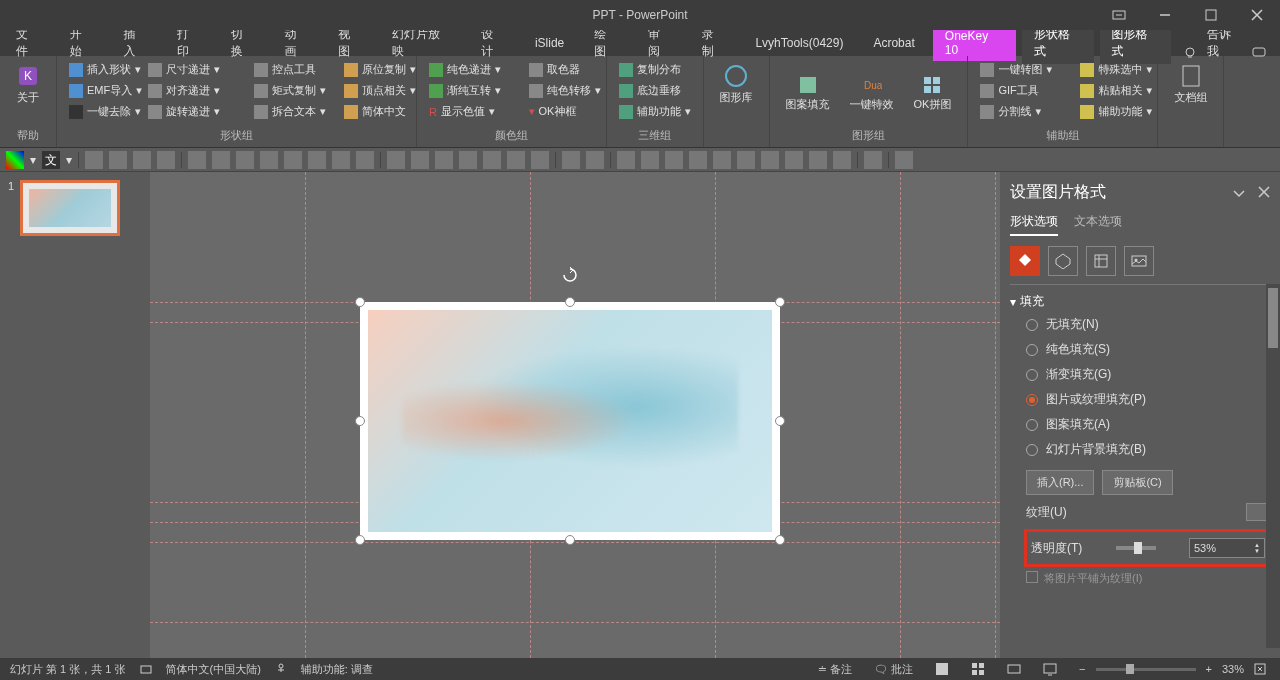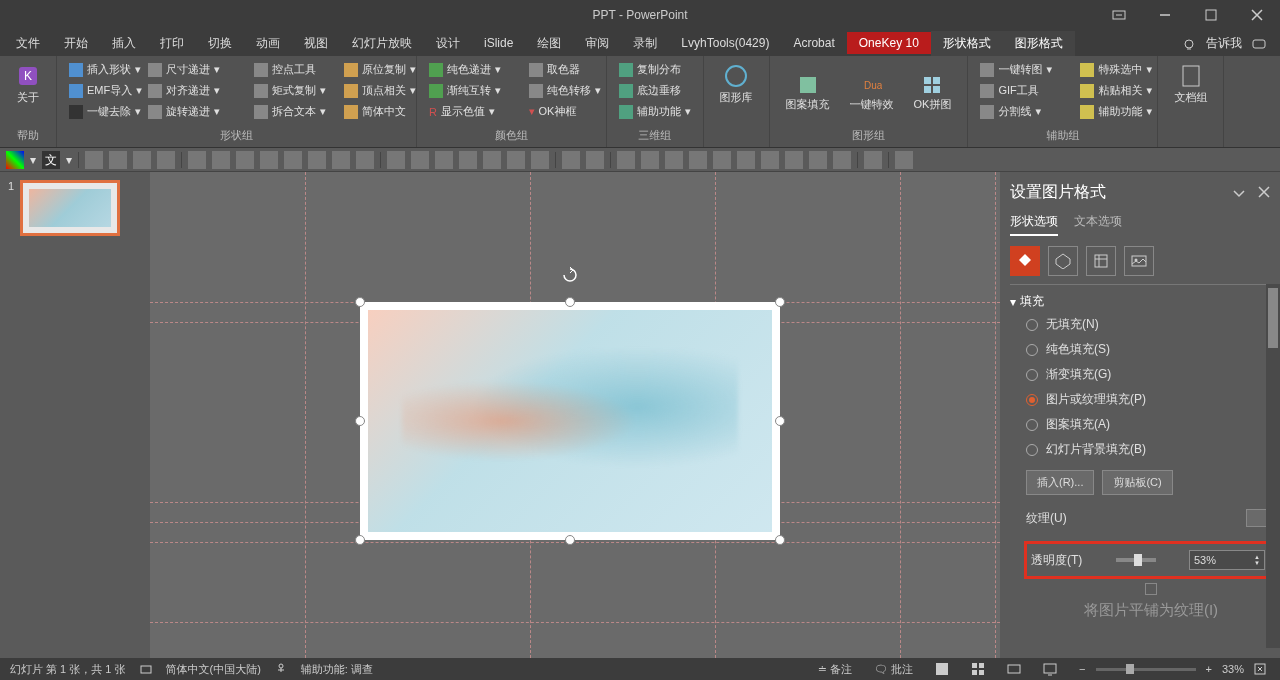--- a/index.html
+++ b/index.html
@@ -1,23 +1,23 @@
 <!DOCTYPE html>
 <html><head>
 <meta charset="utf-8">
 <style>
 *{margin:0;padding:0;box-sizing:border-box;font-family:"Microsoft YaHei",sans-serif;}
 body{background:#4a4a4a;color:#e0e0e0;width:1280px;height:680px;overflow:hidden;font-size:12px;}
 .titlebar{height:30px;background:#3c3c3c;display:flex;align-items:center;justify-content:center;position:relative;}
 .titlebar .title{color:#ccc;font-size:12px;}
 .titlebar .wincontrols{position:absolute;right:0;display:flex;}
 .titlebar .wincontrols div{width:46px;height:30px;display:flex;align-items:center;justify-content:center;cursor:pointer;}
-.menubar{height:26px;background:#3c3c3c;display:flex;align-items:center;padding:0 4px;}
+.menubar{height:26px;background:#3c3c3c;display:flex;align-items:center;padding:0 4px;gap:6px;}
 .menubar .tab{padding:4px 12px;color:#ddd;cursor:pointer;font-size:12px;}
-.menubar .tab.active{background:#b91c1c;}
+.menubar .tab.active{background:#d946ef;}
 .menubar .tab.colored{color:#fff;}
 .menubar .spacer{flex:1;}
 .menubar .right{display:flex;align-items:flex-end;gap:10px;padding-right:10px;}
 .ribbon{height:92px;background:#525252;display:flex;border-bottom:1px solid #333;}
 .ribbon .group{border-right:1px solid #444;padding:4px 8px;display:flex;flex-direction:column;}
 .ribbon .group .label{text-align:center;color:#bbb;font-size:11px;margin-top:auto;padding-top:2px;}
 .ribbon .group .items{display:flex;gap:4px;flex:1;}
 .ribbon .bigbtn{display:flex;flex-direction:column;align-items:center;justify-content:center;padding:4px 8px;cursor:pointer;font-size:11px;gap:2px;}
 .ribbon .col{display:flex;flex-direction:column;gap:2px;}
 .ribbon .smallbtn{display:flex;align-items:center;gap:4px;padding:2px 4px;cursor:pointer;font-size:11px;white-space:nowrap;}
@@ -56,27 +56,27 @@
 .sidepanel .section{border-top:1px solid #777;padding:8px 0;}
 .sidepanel .section .shead{display:flex;align-items:center;gap:4px;font-size:12px;color:#fff;cursor:pointer;}
 .sidepanel .radios{padding:6px 0 6px 16px;display:flex;flex-direction:column;gap:8px;}
 .sidepanel .radio{display:flex;align-items:center;gap:8px;cursor:pointer;font-size:12px;}
 .sidepanel .radio .dot{width:12px;height:12px;border:1px solid #aaa;border-radius:50%;position:relative;}
 .sidepanel .radio.sel .dot{border-color:#e06030;}
 .sidepanel .radio.sel .dot::after{content:"";position:absolute;inset:2px;background:#e06030;border-radius:50%;}
 .sidepanel .subsec{padding-left:16px;font-size:12px;}
 .sidepanel .btnrow{display:flex;gap:8px;margin:6px 0;}
 .sidepanel .btn{background:#6a6a6a;border:1px solid #888;padding:4px 10px;cursor:pointer;font-size:11px;color:#ddd;}
-.sidepanel .field{display:flex;align-items:center;gap:8px;margin:14px 0;justify-content:space-between;padding-right:6px;}
+.sidepanel .field{display:flex;align-items:center;gap:8px;margin:8px 0;justify-content:space-between;padding-right:6px;}
 .sidepanel .field .texbtn{width:24px;height:18px;background:#6a6a6a;border:1px solid #888;cursor:pointer;}
 .sidepanel .highlight{border:3px solid #e03020;padding:6px 4px;margin:4px -2px;}
 .sidepanel .slider{width:40px;height:4px;background:#888;position:relative;}
 .sidepanel .slider .thumb{position:absolute;width:8px;height:12px;background:#ddd;top:-4px;left:18px;}
 .sidepanel .numinput{width:76px;height:20px;background:#4a4a4a;border:1px solid #888;color:#ddd;padding:0 4px;font-size:11px;display:flex;align-items:center;justify-content:space-between;}
-.sidepanel .check{display:flex;align-items:center;gap:6px;font-size:15px;color:#999;flex-direction:column;}
+.sidepanel .check{display:flex;align-items:flex-start;gap:6px;font-size:11px;color:#999;}
 .sidepanel .check .box{width:12px;height:12px;border:1px solid #888;}
 .scrollbar{position:absolute;right:0;top:0;width:14px;height:100%;background:#4a4a4a;}
 .scrollbar .sthumb{position:absolute;left:2px;right:2px;top:4px;height:60px;background:#888;}
 .statusbar{height:22px;background:#3c3c3c;display:flex;align-items:center;padding:0 10px;gap:14px;font-size:11px;color:#ccc;}
 .statusbar .spacer{flex:1;}
 .statusbar .sbtn{cursor:pointer;padding:0 4px;}
 .statusbar .zoom{display:flex;align-items:center;gap:6px;}
 .statusbar .zslider{width:100px;height:3px;background:#666;position:relative;}
 .statusbar .zslider .zt{position:absolute;width:8px;height:10px;background:#aaa;top:-4px;left:30px;}
 svg{display:block;}

